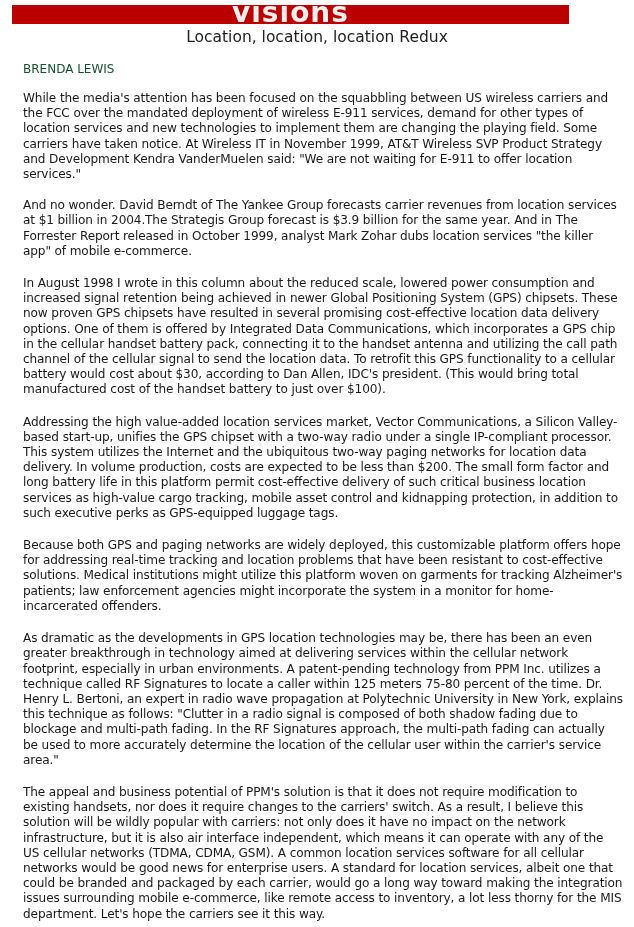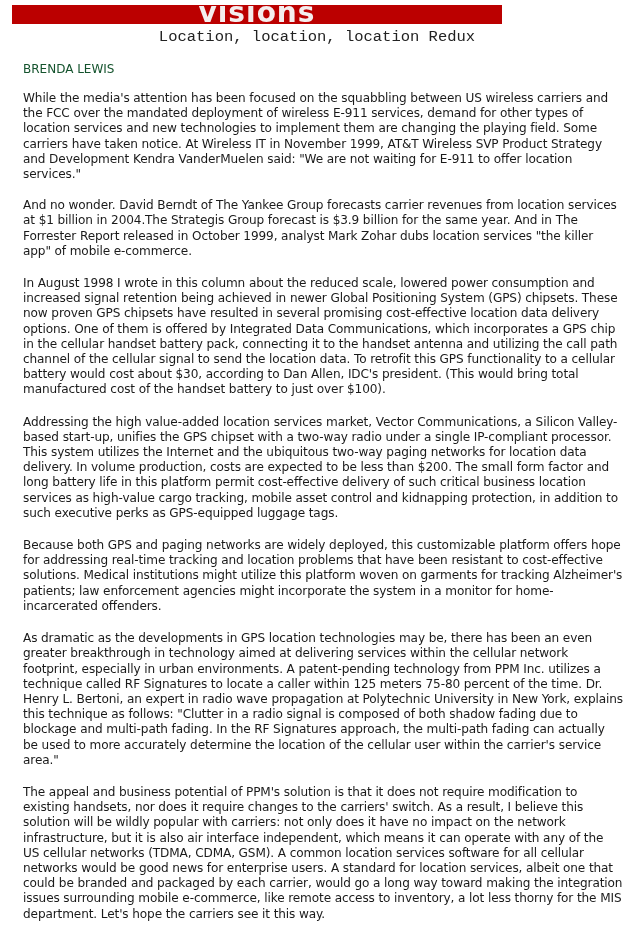--- a/index.html
+++ b/index.html
@@ -1,31 +1,31 @@
 <!DOCTYPE html>
 <html><head>
   <meta charset="utf-8">
   <style>
     html, body { margin: 0; padding: 0; background: #ffffff; }
     body {
       width: 634px; height: 927px; position: relative; overflow: hidden;
       font-family: "DejaVu Sans", sans-serif; color: #1a1a1a;
     }
     .banner {
-      position: absolute; left: 12px; top: 5px; width: 490px; height: 19px;
+      position: absolute; left: 12px; top: 5px; width: 557px; height: 19px;
       background: #bb0000; overflow: hidden;
     }
     .banner-word {
       position: absolute; left: 0; right: 0; top: -6px; text-align: center;
       font-family: "DejaVu Sans", sans-serif; font-weight: bold;
       font-size: 28px; color: #f4eeee; letter-spacing: 1px; line-height: 28px;
     }
     .title {
       position: absolute; left: 0; right: 0; top: 27px; text-align: center;
-      font-size: 15.5px; color: #222; line-height: 20px; font-family: Liberation Mono, monospace;
+      font-size: 15.5px; color: #222; line-height: 20px;
     }
     .byline {
       position: absolute; left: 23px; top: 62px; font-size: 12px; color: #14532d;
     }
     .article {
       position: absolute; left: 23px; top: 91px; width: 600px;
     }
     .para {
       margin: 0 0 17px 0; font-size: 12.1px; line-height: 15.2px; color: #1a1a1a;
       letter-spacing: -0.12px;

